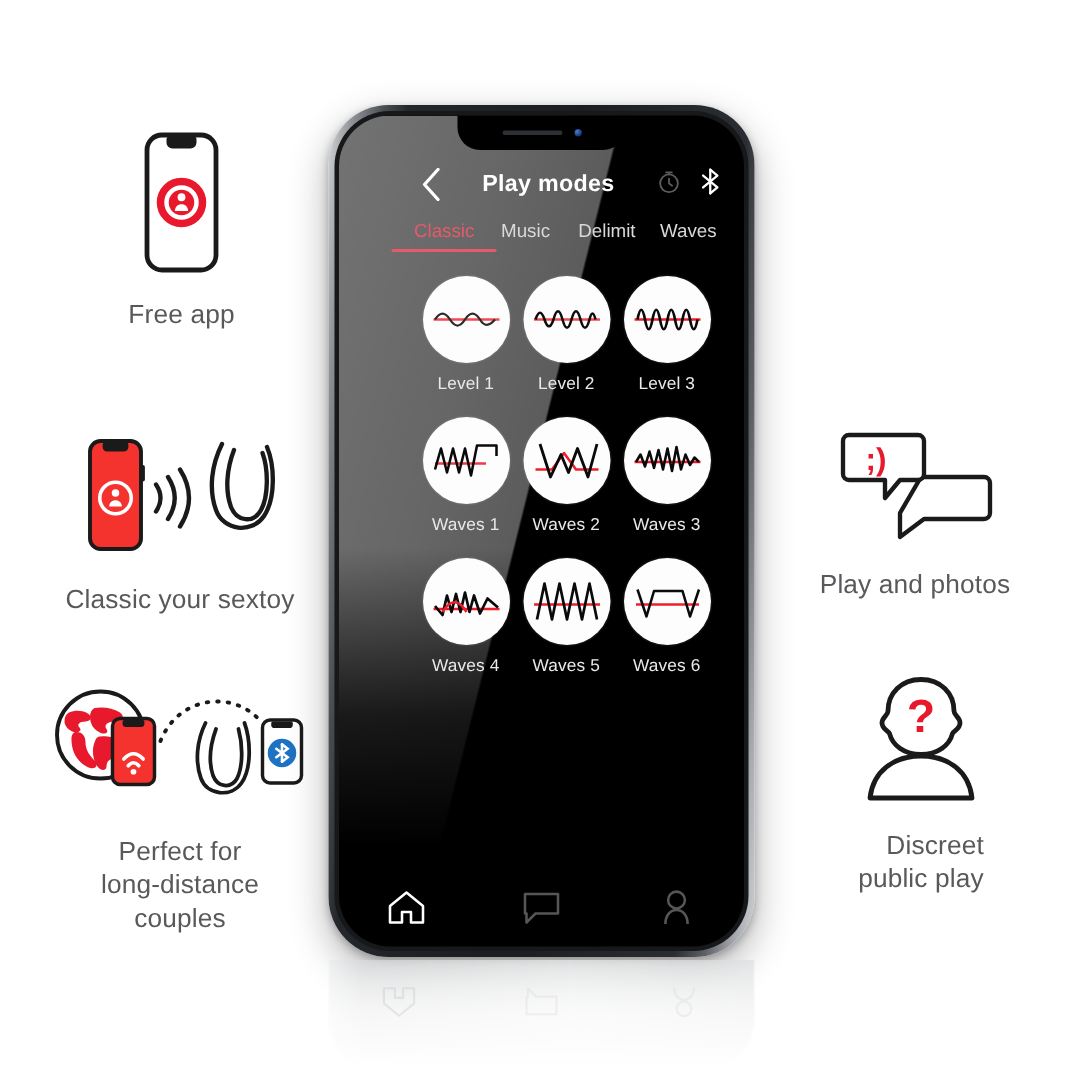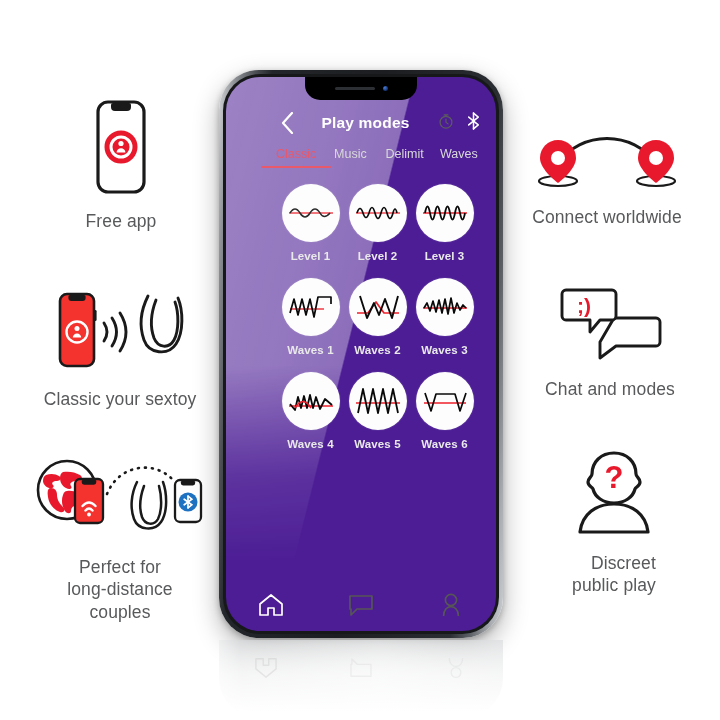--- a/index.html
+++ b/index.html
@@ -29,21 +29,21 @@
   .feature .cap {
     color:#58595b;
     font-size:17.5px;
     line-height:1.28;
     letter-spacing:.1px;
     white-space:pre-line;
     font-weight:400;
   }
 
   
-  #f-freeapp   { left:28px;  top:100px; width:186px; }
+  #f-freeapp   { left:28px;  top:88px; width:186px; }
   #f-control   { left:14px;  top:288px; width:212px; }
   #f-longdist  { left:20px;  top:458px; width:200px; }
   
   #f-connect   { left:508px; top:132px; width:198px; }
   #f-chat      { left:516px; top:284px; width:188px; }
   #f-discreet  { left:522px; top:448px; width:184px; }
 
   #f-freeapp  .art { height:94px; }
   #f-freeapp  .cap { margin-top:16px; }
   #f-control  .art { height:86px; }
@@ -70,21 +70,21 @@
   }
   #phone-inner {
     position:relative; width:100%; height:100%;
     border-radius:37px;
     background:#16181a;
     padding:3px;
   }
   #screen {
     position:relative; width:100%; height:100%;
     border-radius:34px;
-    background:#4c1d95;
+    background:#000000;
     overflow:hidden;
     padding-left:33px;
   }
   
   #glare {
     position:absolute; left:0; top:0; width:100%; height:100%;
     pointer-events:none; z-index:9;
     background:linear-gradient(104deg,
         rgba(255,255,255,.45) 0%,
         rgba(255,255,255,.40) 30%,
@@ -134,21 +134,21 @@
     bottom:0; width:70px; height:2px; background:#e8596b; border-radius:2px;
   }
 
   
   #grid {
     position:relative; z-index:10;
     margin-top:16px; padding:0 18px;
     display:grid; grid-template-columns:repeat(3,1fr);
     row-gap:16px; justify-items:center;
   }
-  .mode { display:flex; flex-direction:column; align-items:center;font-weight:bold; }
+  .mode { display:flex; flex-direction:column; align-items:center; }
   .mode .disc {
     width:58px; height:58px; border-radius:50%;
     background:#fdfdfd;
     display:flex; align-items:center; justify-content:center;
     box-shadow:0 0 0 1px rgba(255,255,255,.06);
   }
   .mode .lbl { margin-top:8px; color:#e9e9e9; font-size:11.5px; letter-spacing:.1px; }
 
   
   #bottomnav {
@@ -260,44 +260,30 @@
           <path d="M161 38.2 l3.8 3 l-7.6 5.6"></path>
           <path d="M161 49.8 l3.8 -3 l-7.6 -5.6"></path>
         </g>
       </svg>
     </div>
     <div class="cap">Perfect for
 long-distance
 couples</div>
   </div>
 
-  <div class="feature" id="f-connect">
-    <div class="art">
-      <svg width="170" height="58" viewBox="0 0 170 58">
-        <path d="M36 32 C58 -2 112 -2 134 32" fill="none" stroke="#1a1a1a" stroke-width="2.8" stroke-linecap="round"></path>
-        <ellipse cx="36" cy="49" rx="19" ry="5" fill="none" stroke="#1a1a1a" stroke-width="2.2"></ellipse>
-        <ellipse cx="134" cy="49" rx="19" ry="5" fill="none" stroke="#1a1a1a" stroke-width="2.2"></ellipse>
-        <path d="M36 8 c-10 0 -18 8 -18 18 c0 12 18 25 18 25 s18 -13 18 -25 c0 -10 -8 -18 -18 -18z" fill="#e8192c"></path>
-        <path d="M134 8 c-10 0 -18 8 -18 18 c0 12 18 25 18 25 s18 -13 18 -25 c0 -10 -8 -18 -18 -18z" fill="#e8192c"></path>
-        <circle cx="36" cy="26" r="7" fill="#fff"></circle>
-        <circle cx="134" cy="26" r="7" fill="#fff"></circle>
-      </svg>
-    </div>
-    <div class="cap">Connect worldwide</div>
-  </div>
 
   <div class="feature" id="f-chat">
     <div class="art">
       <svg width="108" height="76" viewBox="0 0 108 76">
         <path d="M44 58 L58 34 L100 34 a4 4 0 0 1 4 4 v20 a4 4 0 0 1 -4 4 h-40 l-16 12 z" fill="#fff" stroke="#1a1a1a" stroke-width="2.9" stroke-linejoin="round"></path>
         <path d="M10 6 h46 a4 4 0 0 1 4 4 v22 a4 4 0 0 1 -4 4 h-12 l-10 12 v-12 h-24 a4 4 0 0 1 -4 -4 v-22 a4 4 0 0 1 4 -4 z" fill="#fff" stroke="#1a1a1a" stroke-width="2.9" stroke-linejoin="round"></path>
         <text x="28" y="29" font-family="'Liberation Sans',sans-serif" font-size="21" font-weight="bold" fill="#e8192c" text-anchor="middle">;)</text>
       </svg>
     </div>
-    <div class="cap">Chat and modes</div>
+    <div class="cap">Play and photos</div>
   </div>
 
   <div class="feature" id="f-discreet">
     <div class="art">
       <svg width="96" height="86" viewBox="0 0 96 86">
         <path d="M48 5 c-13 0 -22 9 -22 21 c0 3 -4 4 -4 8 c0 4 4 5 5 7 c2 8 10 14 21 14 c11 0 19 -6 21 -14 c1 -2 5 -3 5 -7 c0 -4 -4 -5 -4 -8 c0 -12 -9 -21 -22 -21z" fill="#fff" stroke="#1a1a1a" stroke-width="3.2"></path>
         <path d="M14 84 c2 -18 16 -28 34 -28 c18 0 32 10 34 28 z" fill="#fff" stroke="#1a1a1a" stroke-width="3.2" stroke-linejoin="round"></path>
         <text x="48" y="40" font-family="'Liberation Sans',sans-serif" font-size="31" font-weight="bold" fill="#e8192c" text-anchor="middle">?</text>
       </svg>
     </div>

